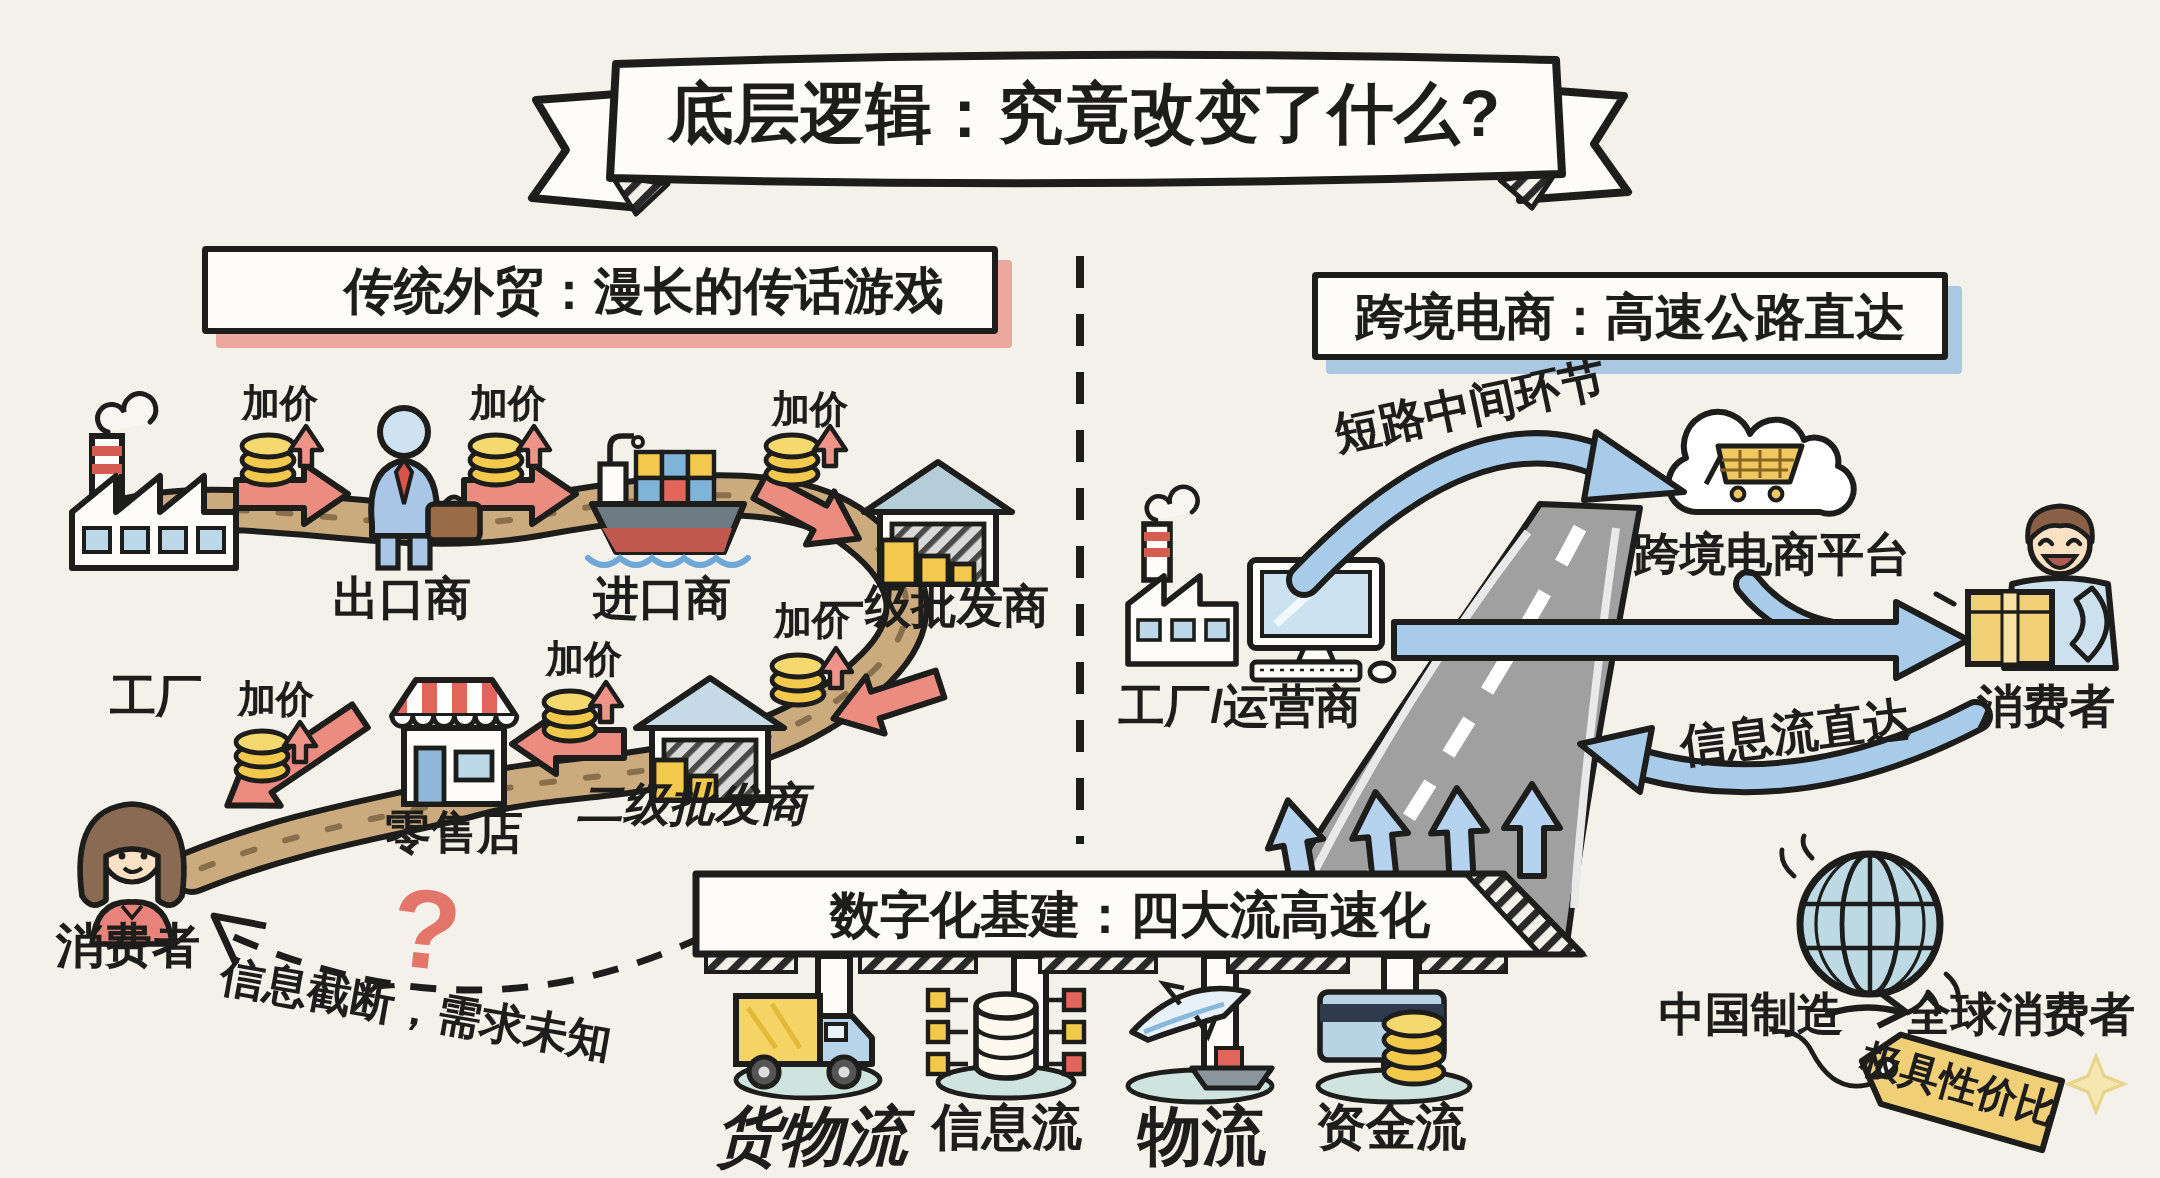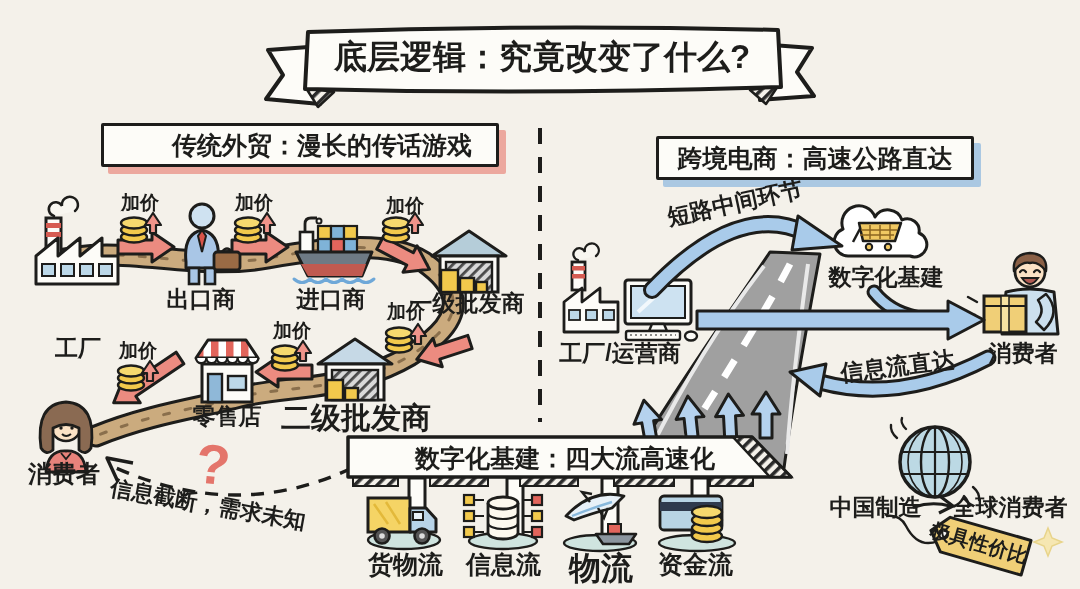--- a/index.html
+++ b/index.html
@@ -336,35 +336,35 @@
 <div class="lbl" style="left:232px;top:192px;width:44px;font-size:19px;">加价</div>
 <div class="lbl" style="left:383px;top:195px;width:44px;font-size:19px;">加价</div>
 <div class="lbl" style="left:384px;top:301px;width:44px;font-size:19px;">加价</div>
 <div class="lbl" style="left:270px;top:320px;width:44px;font-size:19px;">加价</div>
 <div class="lbl" style="left:116px;top:340px;width:44px;font-size:19px;">加价</div>
 
 <div class="lbl" style="left:28px;top:295px;width:100px;font-size:23px;margin-top:40px;">工厂</div>
 <div class="lbl" style="left:151px;top:286px;width:100px;font-size:23px;">出口商</div>
 <div class="lbl" style="left:281px;top:286px;width:100px;font-size:23px;">进口商</div>
 <div class="lbl" style="left:402px;top:290px;width:130px;font-size:23px;">一级批发商</div>
-<div class="lbl" style="left:281px;top:401px;width:130px;font-size:30px;">二级批发商</div>
+<div class="lbl" style="left:281px;top:389px;width:130px;font-size:23px;font-style:italic;">二级批发商</div>
 <div class="lbl" style="left:177px;top:403px;width:100px;font-size:23px;">零售店</div>
 <div class="lbl" style="left:14px;top:460px;width:100px;font-size:24px;">消费者</div>
 
 <div class="qmark" style="left:196px;top:432px;font-size:56px;">?</div>
 <div class="lbl" style="left:98px;top:492px;width:220px;font-size:22px;transform:rotate(10deg);">信息截断，需求未知</div>
 
 <div class="lbl" style="left:655px;top:190px;width:160px;font-size:23px;transform:rotate(-12deg);">短路中间环节</div>
 <div class="lbl" style="left:540px;top:340px;width:160px;font-size:23px;">工厂/运营商</div>
-<div class="lbl" style="left:806px;top:264px;width:160px;font-size:23px;">数字化基建</div>
+<div class="lbl" style="left:806px;top:264px;width:160px;font-size:23px;">跨境电商平台</div>
 <div class="lbl" style="left:968px;top:340px;width:110px;font-size:23px;">消费者</div>
 <div class="lbl" style="left:830px;top:353px;width:135px;font-size:23px;transform:rotate(-7deg);">信息流直达</div>
 
 <div class="lbl" style="left:370px;top:444px;width:390px;font-size:25px;">数字化基建：四大流高速化</div>
-<div class="lbl" style="left:348px;top:550px;width:115px;font-size:25px;">货物流</div>
+<div class="lbl" style="left:348px;top:550px;width:115px;font-size:32px;font-style:italic;">货物流</div>
 <div class="lbl" style="left:446px;top:550px;width:115px;font-size:25px;">信息流</div>
 <div class="lbl" style="left:546px;top:550px;width:110px;font-size:32px;">物流</div>
 <div class="lbl" style="left:638px;top:550px;width:115px;font-size:25px;">资金流</div>
 
 <div class="lbl" style="left:828px;top:494px;width:95px;font-size:23px;text-align:center;">中国制造</div>
 <div class="lbl" style="left:950px;top:494px;width:120px;font-size:23px;">全球消费者</div>
 <div class="lbl" style="left:925px;top:532px;width:108px;font-size:20px;transform:rotate(16deg);">极具性价比</div>
 
 </div>
 

